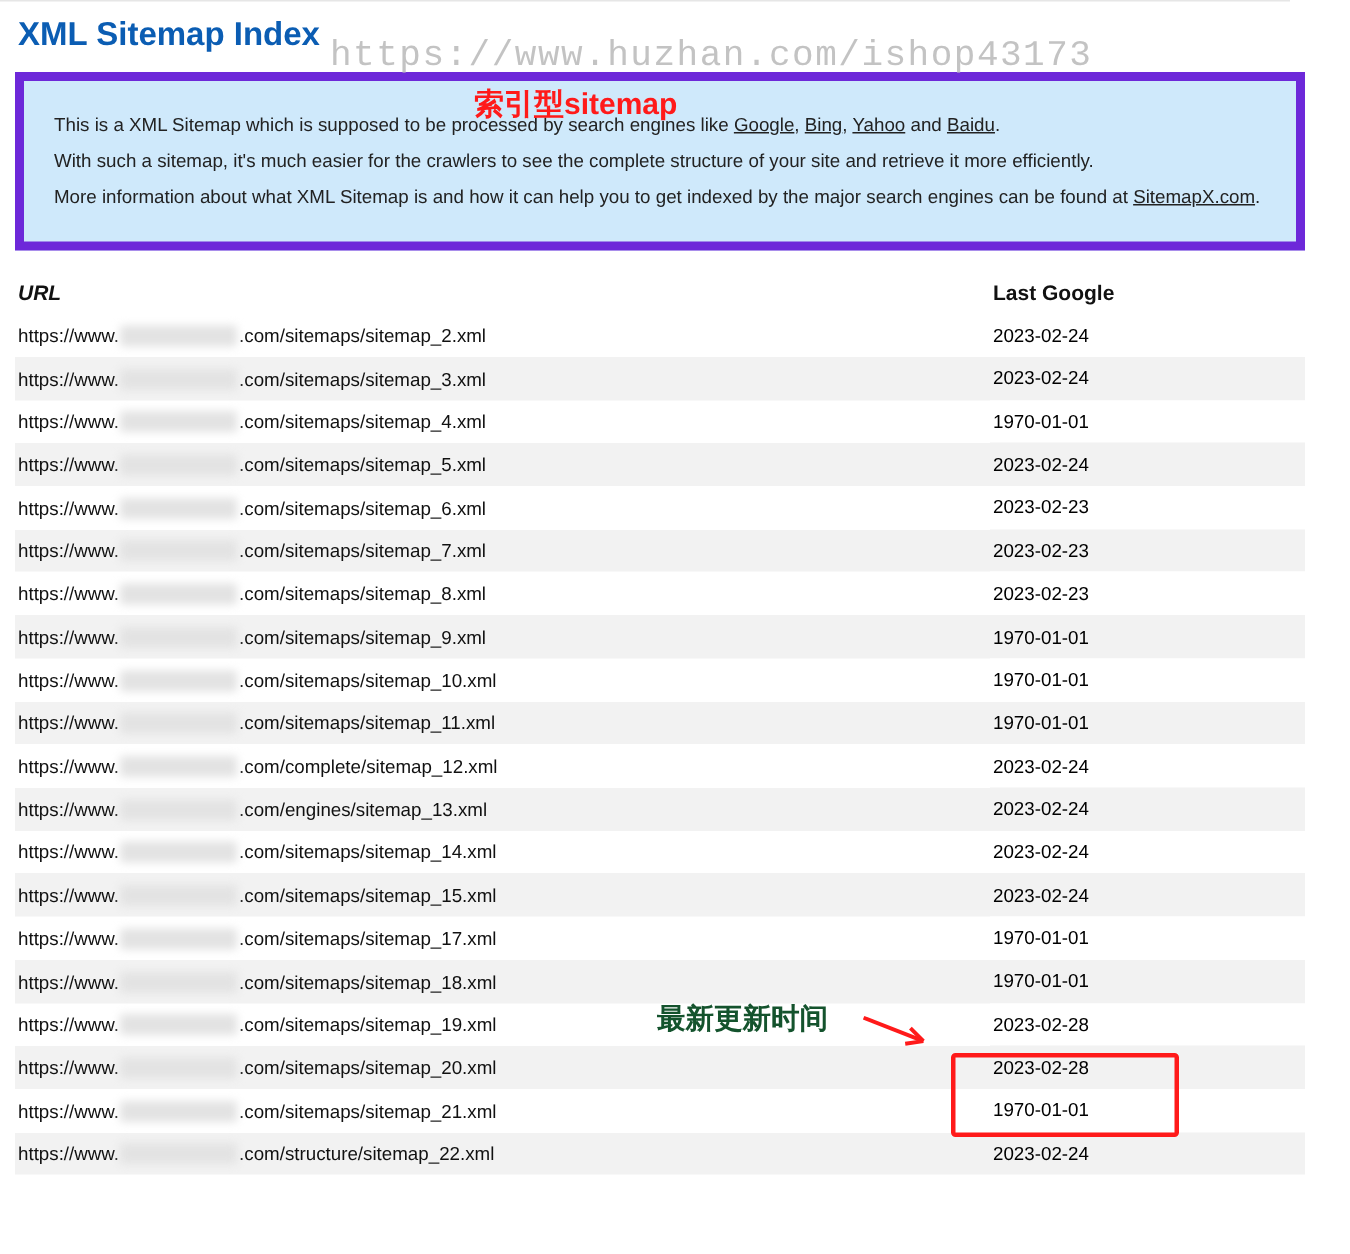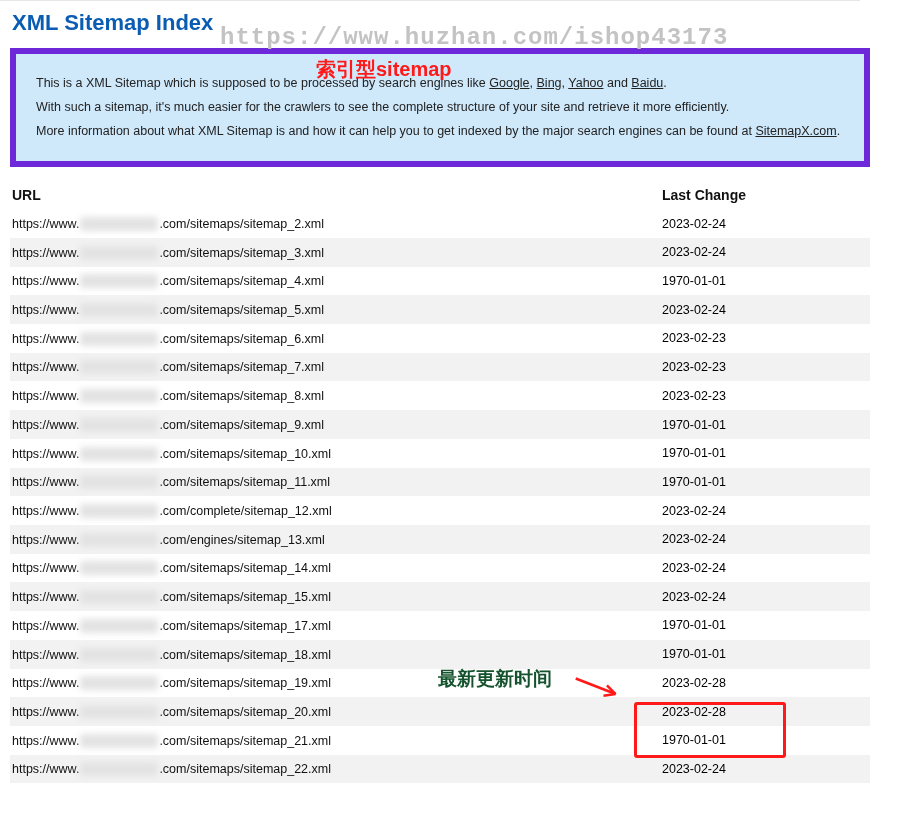--- a/index.html
+++ b/index.html
@@ -38,21 +38,21 @@
     border-collapse: collapse;
     table-layout: fixed;
   }
   table.sitemap th {
     text-align: left;
     font-size: 14px;
     font-weight: 700;
     padding: 6px 2px 6px 2px;
     color: #111;
   }
-  table.sitemap th.url-col { width: 650px; }
+  table.sitemap th.url-col { width: 650px; font-style: italic; }
   table.sitemap td {
     padding: 7px 2px 7px 2px;
     font-size: 12.5px;
     vertical-align: middle;
     white-space: nowrap;
     margin-top: 32px;
   }
   table.sitemap tbody tr:nth-child(odd) td { background: #ffffff; }
   table.sitemap tbody tr:nth-child(even) td { background: #f2f2f2; }
   a.sm-link { color: #111; text-decoration: underline; }
@@ -70,21 +70,21 @@
   }
   
   .watermark {
     position: absolute;
     top: 24px;
     left: 220px;
     font-family: "Courier New", monospace;
     font-size: 24px;
     letter-spacing: 1px;
     color: #c3c3c3;
-    font-weight: 700;
+    font-weight: 400;
     pointer-events: none;
   }
   
   .anno-top {
     position: absolute;
     top: 16px;
     left: 316px;
     color: #ff1a1a;
     font-size: 20px;
     font-weight: 600;
@@ -153,21 +153,21 @@
     <p>
       <span>More information about what XML Sitemap is and how it can help you to get indexed by the major search engines can be found at </span>
       <a href="#">SitemapX.com</a><span>.</span>
     </p>
   </div>
 
   <table class="sitemap">
     <thead>
       <tr>
         <th class="url-col">URL</th>
-        <th>Last Change</th>
+        <th>Last Google</th>
       </tr>
     </thead>
     <tbody id="rows">
         <tr>
           <td class="url-cell"><a href="#" class="sm-link"><span class="url-pref">https://www.</span><span class="blur-block"></span><span class="url-suff">.com/sitemaps/sitemap_2.xml</span></a></td>
           <td>2023-02-24</td>
         </tr>
         <tr>
           <td class="url-cell"><a href="#" class="sm-link"><span class="url-pref">https://www.</span><span class="blur-block"></span><span class="url-suff">.com/sitemaps/sitemap_3.xml</span></a></td>
           <td>2023-02-24</td>
@@ -234,21 +234,21 @@
         </tr>
         <tr>
           <td class="url-cell"><a href="#" class="sm-link"><span class="url-pref">https://www.</span><span class="blur-block"></span><span class="url-suff">.com/sitemaps/sitemap_20.xml</span></a></td>
           <td>2023-02-28</td>
         </tr>
         <tr>
           <td class="url-cell"><a href="#" class="sm-link"><span class="url-pref">https://www.</span><span class="blur-block"></span><span class="url-suff">.com/sitemaps/sitemap_21.xml</span></a></td>
           <td>1970-01-01</td>
         </tr>
         <tr>
-          <td class="url-cell"><a href="#" class="sm-link"><span class="url-pref">https://www.</span><span class="blur-block"></span><span class="url-suff">.com/sitemaps/sitemap_22.xml</span></a></td>
+          <td class="url-cell"><a href="#" class="sm-link"><span class="url-pref">https://www.</span><span class="blur-block"></span><span class="url-suff">.com/structure/sitemap_22.xml</span></a></td>
           <td>2023-02-24</td>
         </tr>
       </tbody>
   </table>
 
   <div class="anno-latest">最新更新时间</div>
 
   <svg class="red-arrow" viewBox="0 0 60 30">
     <path d="M2 4 L48 22" stroke="#ff1a1a" stroke-width="3" fill="none"></path>
     <path d="M48 22 L38 12 M48 22 L34 24" stroke="#ff1a1a" stroke-width="3" fill="none"></path>

